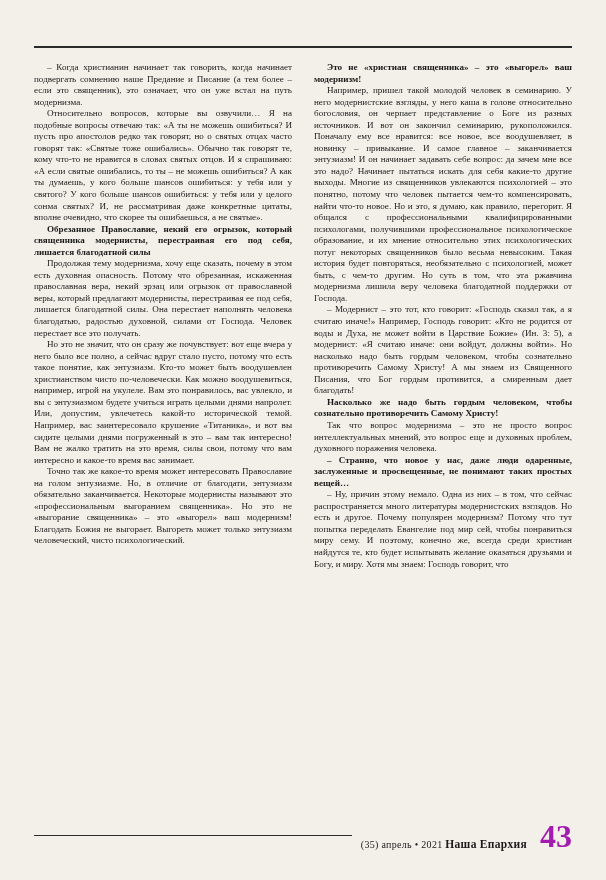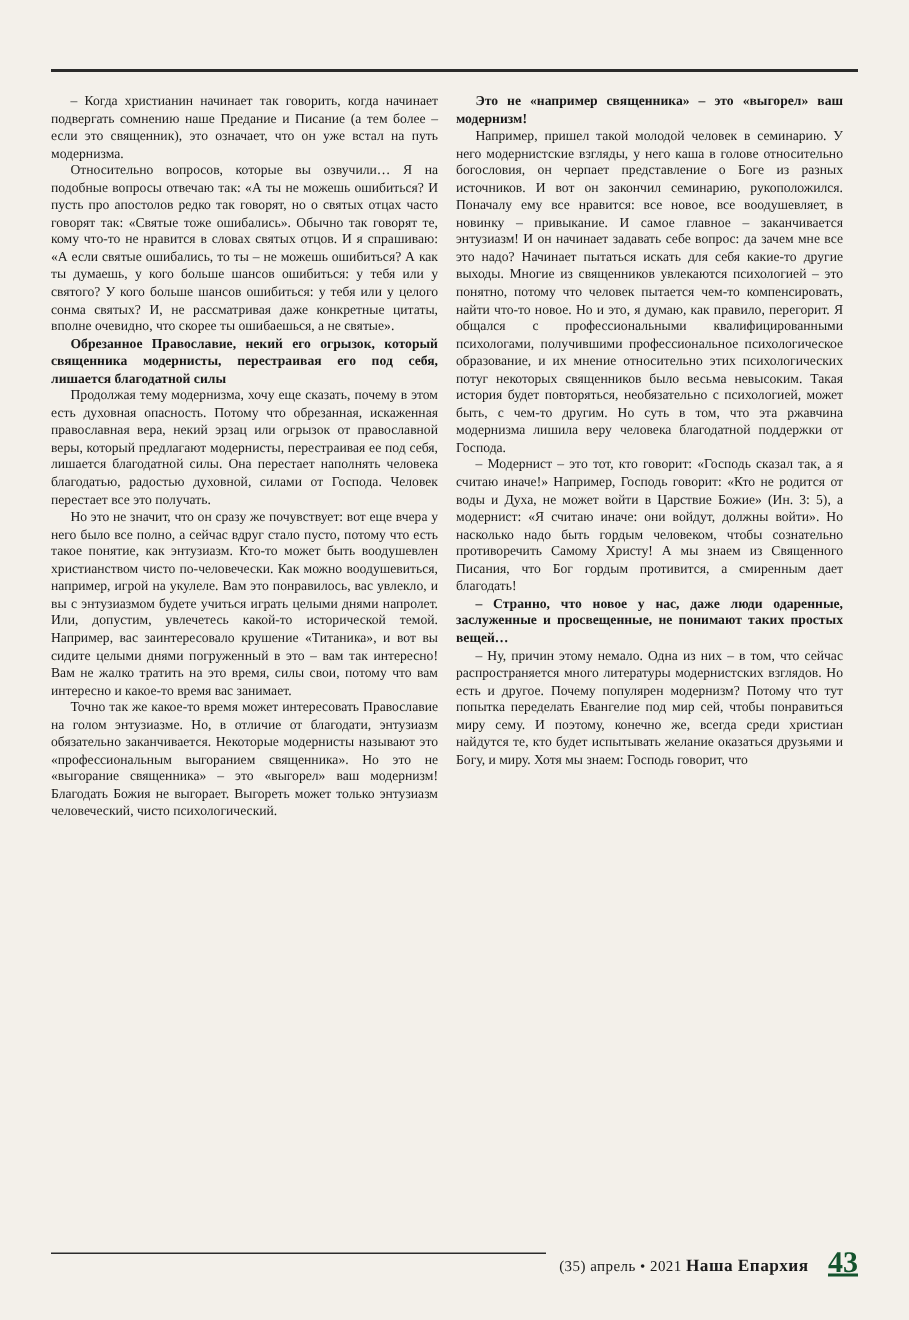--- a/index.html
+++ b/index.html
@@ -22,21 +22,21 @@
     box-sizing: border-box;
     padding: 46px 34px 0 34px;
   }
   .rule-top {
     height: 2px;
     background: #2b2b2b;
     margin: 0 0 14px 0;
   }
   .columns {
     display: flex;
-    gap: 12px;
+    gap: 22px;
     height: 740px;
   }
   .col {
     width: 258px;
     font-size: 9.1px;
     line-height: 11.55px;
     text-align: justify;
     text-justify: inter-word;
     hyphens: auto;
   }
@@ -72,49 +72,50 @@
     letter-spacing: 0.3px;
     padding: 0 9px 2px 9px;
     white-space: nowrap;
     color: #1a1a1a;
   }
   .footer-text .brand {
     font-weight: bold;
     font-size: 11.5px;
   }
   .page-number {
-    font-size: 20px;
+    font-size: 32px;
     font-weight: bold;
     line-height: 1;
     padding-left: 4px;
-    color: #14532d;
-    text-decoration: underline;
+    color: #a21caf;
   }
 </style>
 </head>
 <body>
 
 <div class="page">
   <div class="rule-top"></div>
 
   <div class="columns">
 
     <div class="col">
       <p>– Когда христианин начинает так говорить, когда начинает подвергать сомнению наше Предание и Писание (а тем более – если это священник), это означает, что он уже встал на путь модернизма.</p>
       <p>Относительно вопросов, которые вы озвучили… Я на подобные вопросы отвечаю так: «А ты не можешь ошибиться? И пусть про апостолов редко так говорят, но о святых отцах часто говорят так: «Святые тоже ошибались». Обычно так говорят те, кому что-то не нравится в словах святых отцов. И я спрашиваю: «А если святые ошибались, то ты – не можешь ошибиться? А как ты думаешь, у кого больше шансов ошибиться: у тебя или у святого? У кого больше шансов ошибиться: у тебя или у целого сонма святых? И, не рассматривая даже конкретные цитаты, вполне очевидно, что скорее ты ошибаешься, а не святые».</p>
       <p class="subhead">Обрезанное Православие, некий его огрызок, который священника модернисты, перестраивая его под себя, лишается благодатной силы</p>
       <p>Продолжая тему модернизма, хочу еще сказать, почему в этом есть духовная опасность. Потому что обрезанная, искаженная православная вера, некий эрзац или огрызок от православной веры, который предлагают модернисты, перестраивая ее под себя, лишается благодатной силы. Она перестает наполнять человека благодатью, радостью духовной, силами от Господа. Человек перестает все это получать.</p>
       <p>Но это не значит, что он сразу же почувствует: вот еще вчера у него было все полно, а сейчас вдруг стало пусто, потому что есть такое понятие, как энтузиазм. Кто-то может быть воодушевлен христианством чисто по-человечески. Как можно воодушевиться, например, игрой на укулеле. Вам это понравилось, вас увлекло, и вы с энтузиазмом будете учиться играть целыми днями напролет. Или, допустим, увлечетесь какой-то исторической темой. Например, вас заинтересовало крушение «Титаника», и вот вы сидите целыми днями погруженный в это – вам так интересно! Вам не жалко тратить на это время, силы свои, потому что вам интересно и какое-то время вас занимает.</p>
       <p>Точно так же какое-то время может интересовать Православие на голом энтузиазме. Но, в отличие от благодати, энтузиазм обязательно заканчивается. Некоторые модернисты называют это «профессиональным выгоранием священника». Но это не «выгорание священника» – это «выгорел» ваш модернизм! Благодать Божия не выгорает. Выгореть может только энтузиазм человеческий, чисто психологический.</p>
     </div>
 
     <div class="col">
-      <p class="subhead first">Это не «например священника» – это «выгорел» ваш модернизм!</p>
+      <p class="subhead first">Это не «христиан священника» – это «выгорел» ваш модернизм!</p>
       <p>Например, пришел такой молодой человек в семинарию. У него модернистские взгляды, у него каша в голове относительно богословия, он черпает представление о Боге из разных источников. И вот он закончил семинарию, рукоположился. Поначалу ему все нравится: все новое, все воодушевляет, в новинку – привыкание. И самое главное – заканчивается энтузиазм! И он начинает задавать себе вопрос: да зачем мне все это надо? Начинает пытаться искать для себя какие-то другие выходы. Многие из священников увлекаются психологией – это понятно, потому что человек пытается чем-то компенсировать, найти что-то новое. Но и это, я думаю, как правило, перегорит. Я общался с профессиональными квалифицированными психологами, получившими профессиональное психологическое образование, и их мнение относительно этих психологических потуг некоторых священников было весьма невысоким. Такая история будет повторяться, необязательно с психологией, может быть, с чем-то другим. Но суть в том, что эта ржавчина модернизма лишила веру человека благодатной поддержки от Господа.</p>
       <p>– Модернист – это тот, кто говорит: «Господь сказал так, а я считаю иначе!» Например, Господь говорит: «Кто не родится от воды и Духа, не может войти в Царствие Божие» (Ин. 3: 5), а модернист: «Я считаю иначе: они войдут, должны войти». Но насколько надо быть гордым человеком, чтобы сознательно противоречить Самому Христу! А мы знаем из Священного Писания, что Бог гордым противится, а смиренным дает благодать!</p>
+      <p class="subhead">Насколько же надо быть гордым человеком, чтобы сознательно противоречить Самому Христу!</p>
+      <p>Так что вопрос модернизма – это не просто вопрос интеллектуальных мнений, это вопрос еще и духовных проблем, духовного поражения человека.</p>
       <p class="subhead">– Странно, что новое у нас, даже люди одаренные, заслуженные и просвещенные, не понимают таких простых вещей…</p>
       <p>– Ну, причин этому немало. Одна из них – в том, что сейчас распространяется много литературы модернистских взглядов. Но есть и другое. Почему популярен модернизм? Потому что тут попытка переделать Евангелие под мир сей, чтобы понравиться миру сему. И поэтому, конечно же, всегда среди христиан найдутся те, кто будет испытывать желание оказаться друзьями и Богу, и миру. Хотя мы знаем: Господь говорит, что</p>
     </div>
 
   </div>
 
   <div class="footer">
     <div class="footer-line"></div>
     <div class="footer-text">
       <span>(35) апрель</span>

